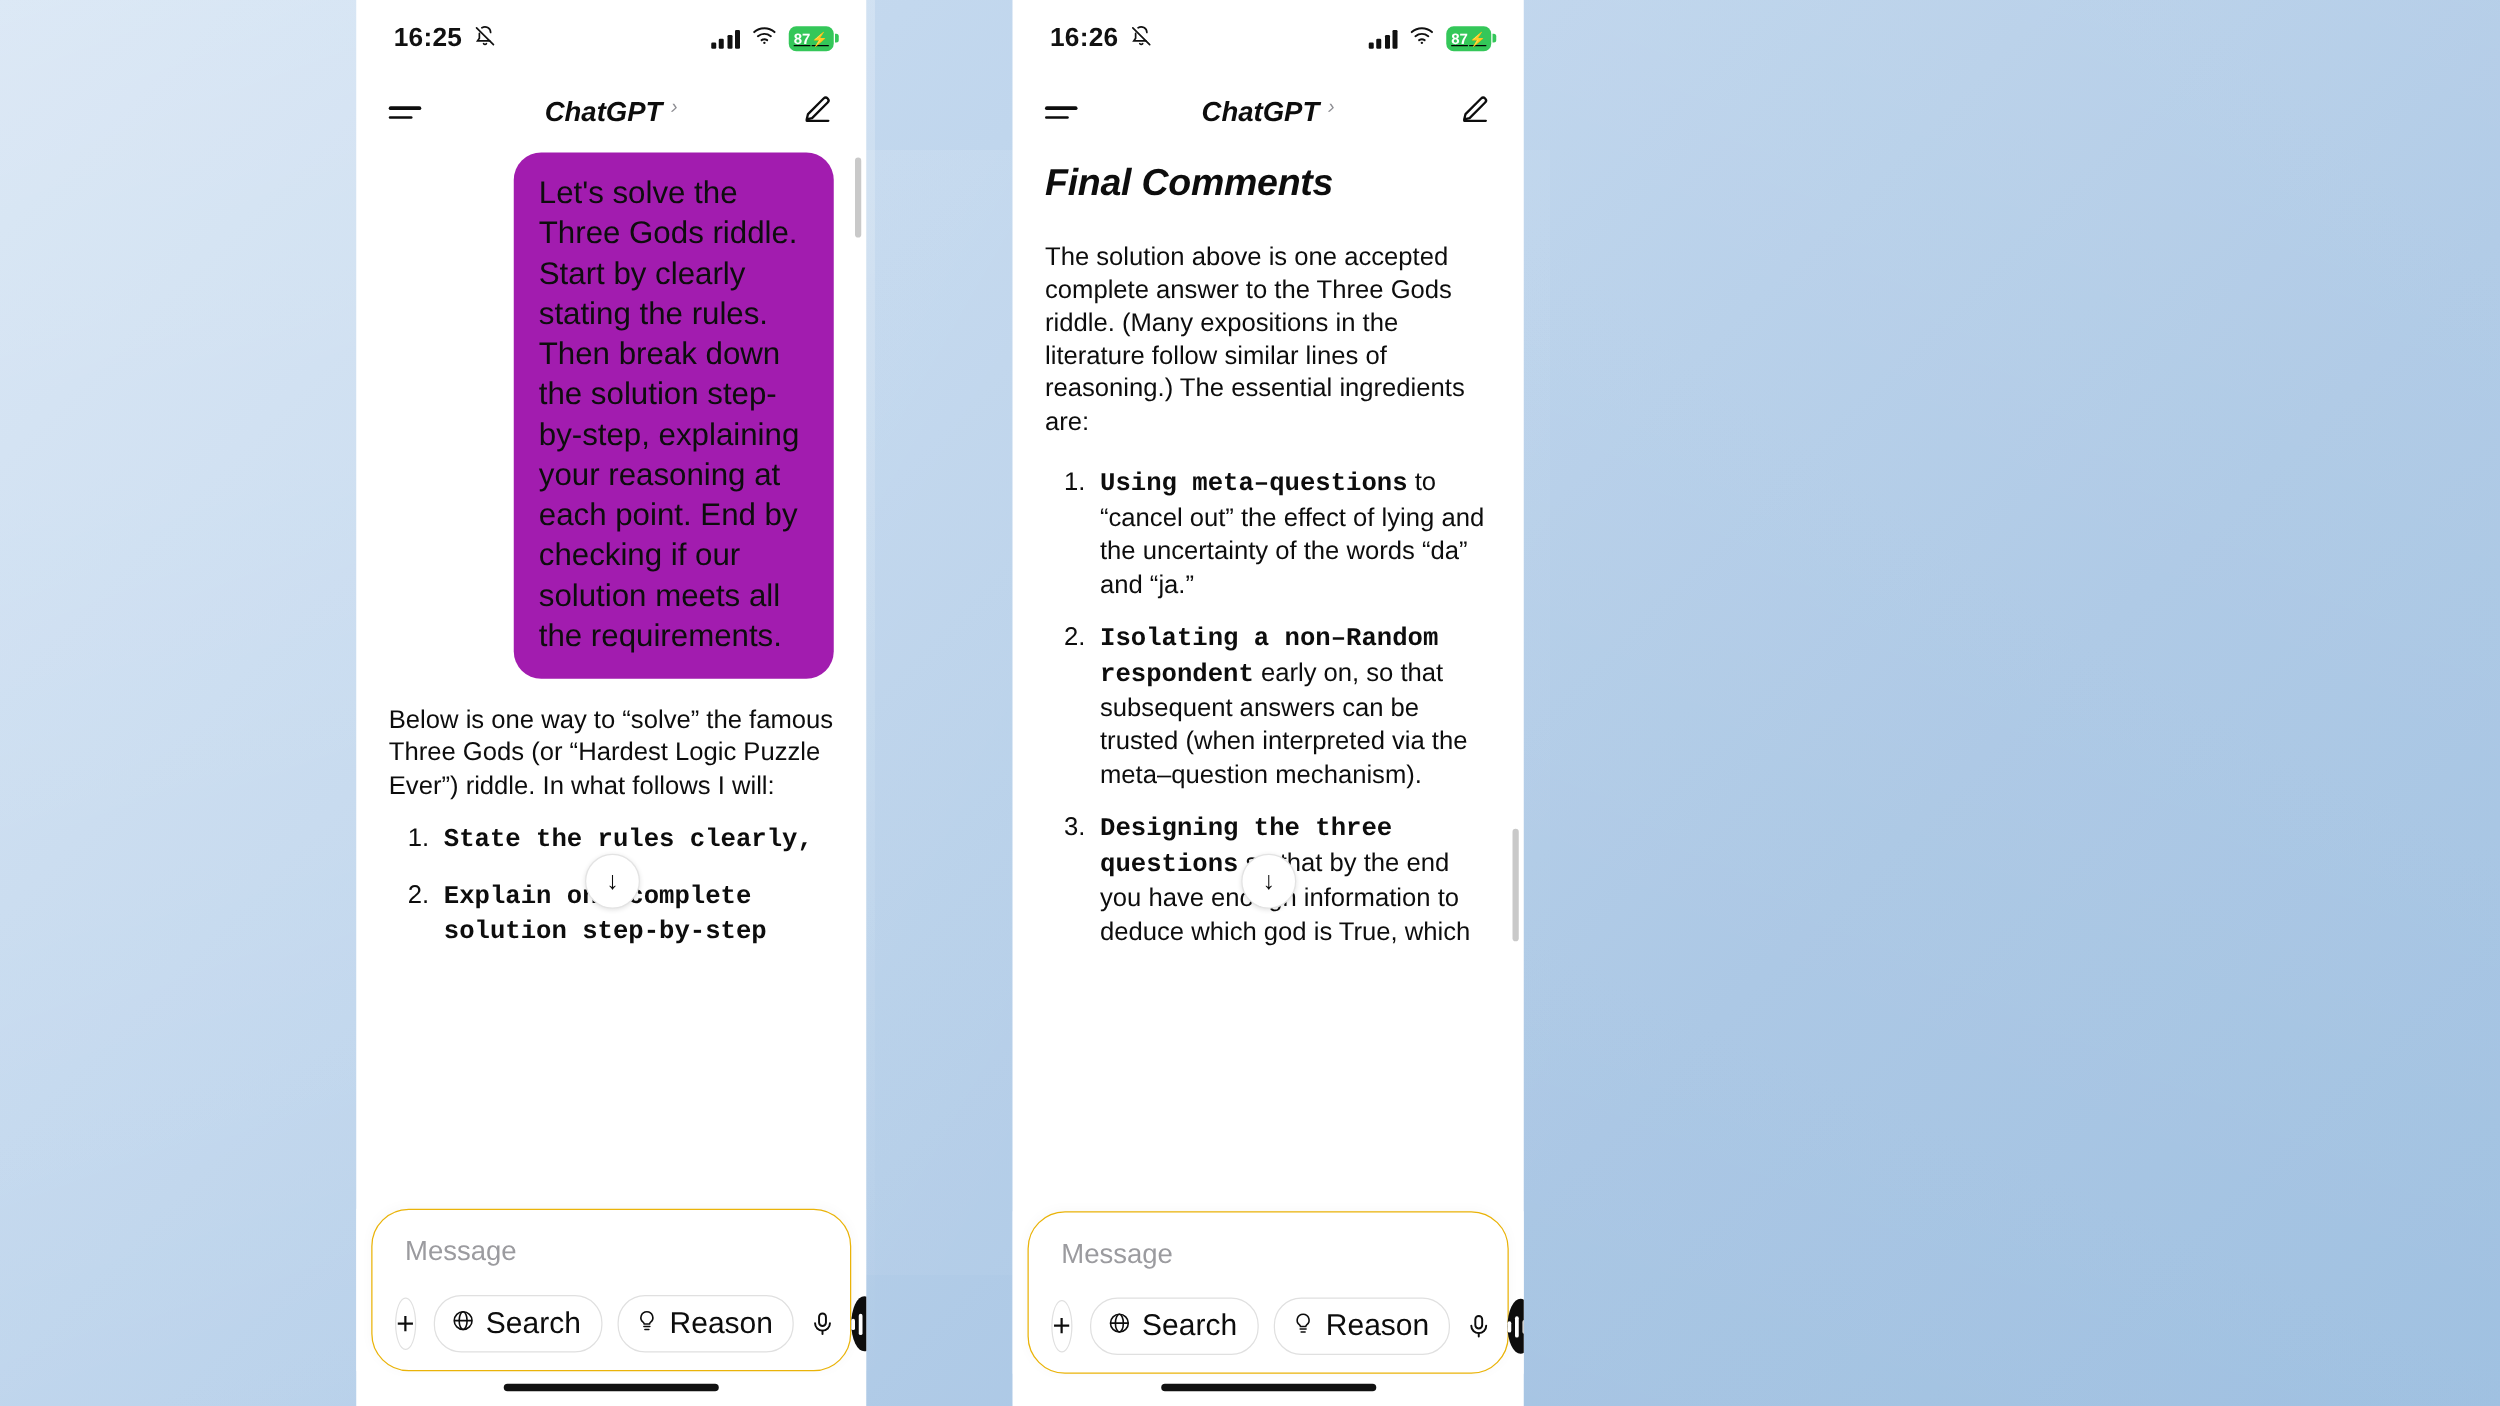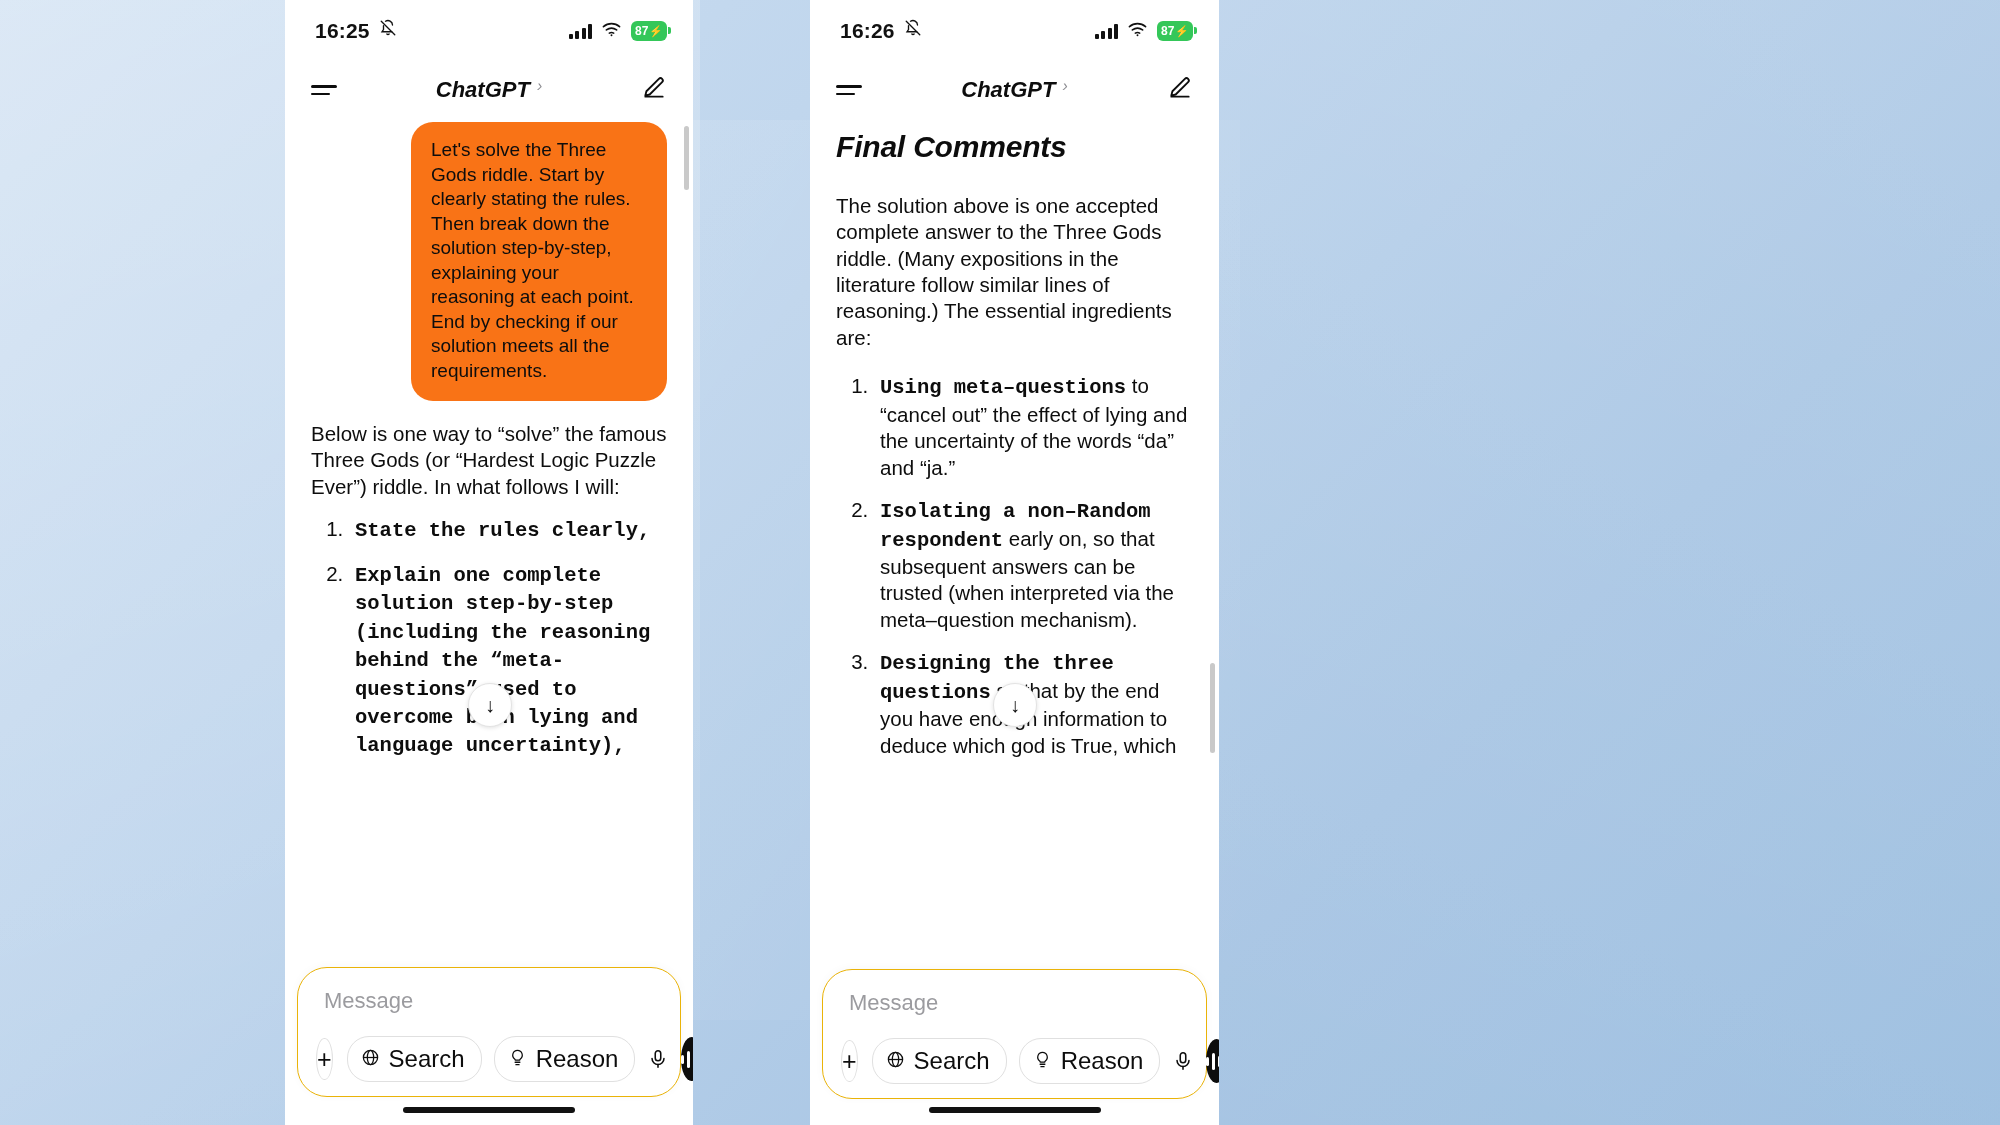--- a/index.html
+++ b/index.html
@@ -38,23 +38,23 @@
   .phone-right { left: 810px; width: 409px; }
 
   .statusbar {
     height: 62px;
     display: flex;
     align-items: center;
     justify-content: space-between;
     padding: 0 26px 0 30px;
     box-sizing: border-box;
   }
-  .sb-left { display: flex; align-items: flex-start; gap: 9px; }
+  .sb-left { display: flex; align-items: flex-end; gap: 9px; }
   .sb-time { font-size: 21px; font-weight: 600; color: #111; letter-spacing: 0.2px; }
-  .sb-right { display: flex; align-items: center; gap: 10px; }
+  .sb-right { display: flex; align-items: center; gap: 10px; text-decoration: underline; }
 
   .bars { display: flex; align-items: flex-end; gap: 2.5px; height: 15px; }
   .bars i { display:block; width: 4px; background:#111; border-radius: 1px; }
   .bars i:nth-child(1){height:5px;}
   .bars i:nth-child(2){height:8px;}
   .bars i:nth-child(3){height:11px;}
   .bars i:nth-child(4){height:15px;}
 
   .battery {
     width: 36px; height: 20px; border-radius: 6px;
@@ -97,26 +97,26 @@
     padding: 0 26px;
     box-sizing: border-box;
     font-size: 20.5px;
     line-height: 1.29;
     color: #0d0d0d;
     height: 640px;
     overflow: hidden;
   }
 
   .bubble {
-    background: #f97316;
+    background: #a21caf;
     border-radius: 22px;
     padding: 16px 20px 18px 20px;
     margin-left: 100px;
     margin-top: 4px;
-    font-size: 19px;
+    font-size: 25px;
     line-height: 1.29;
     color: #0d0d0d;
   }
 
   .reason-line {
     color: #6e6e73;
     font-size: 20.5px;
     line-height: 1.29;
     margin-top: 44px;
   }

